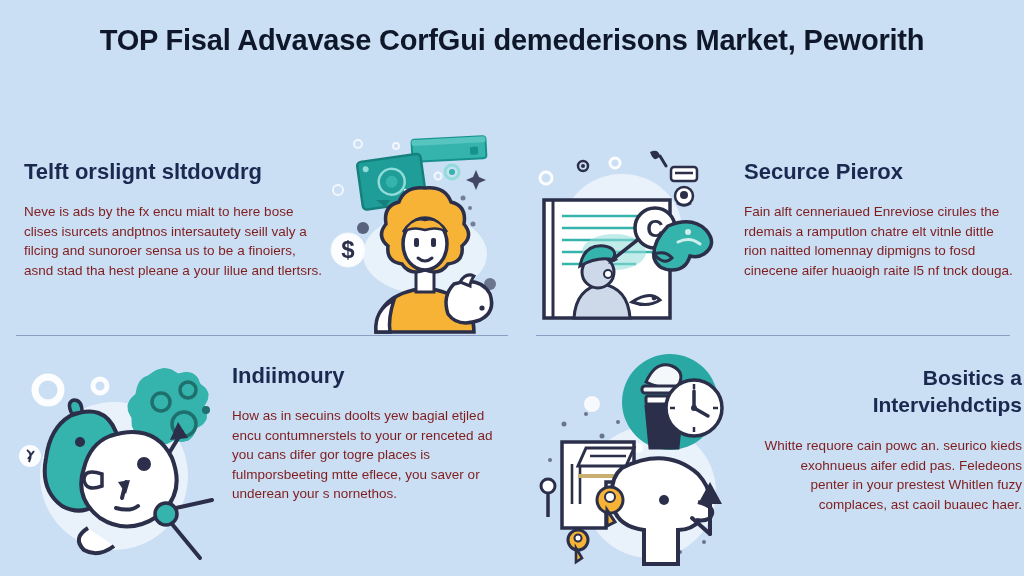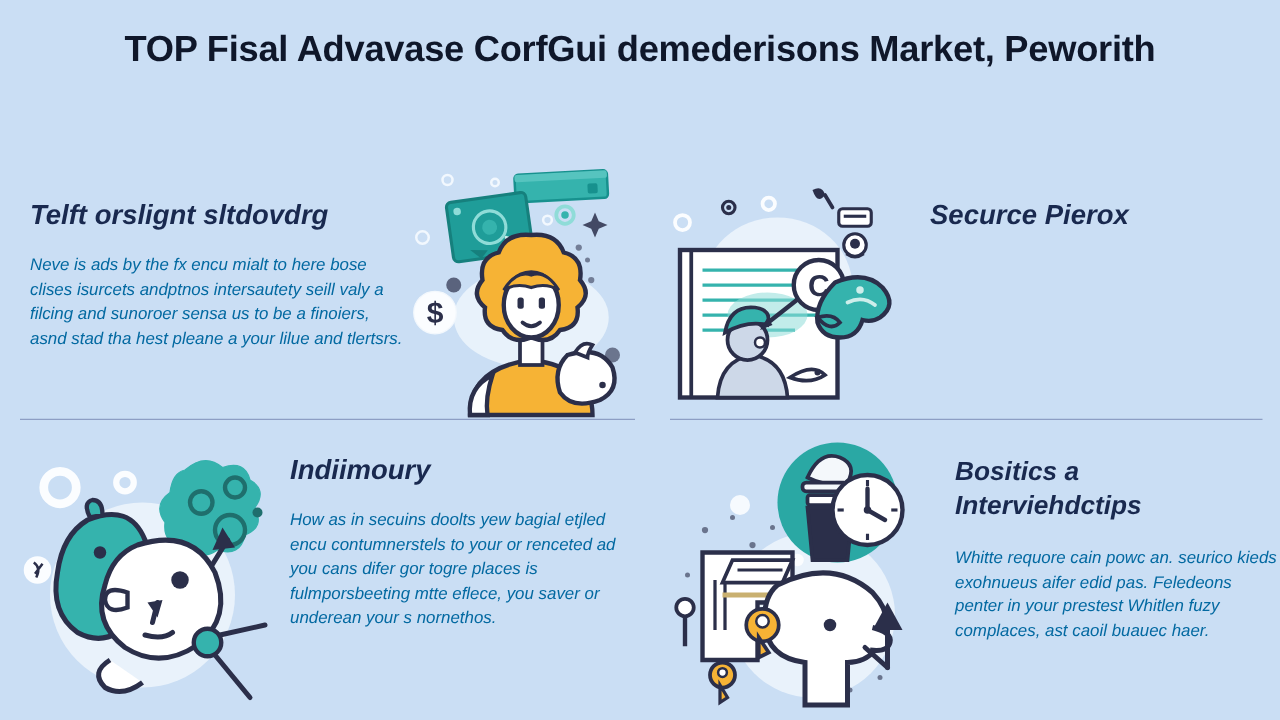--- a/index.html
+++ b/index.html
@@ -22,40 +22,40 @@
     letter-spacing:-0.2px;
     padding:0 60px;
   }
   .title-line { display:block; }
 
   
   .quad { position:absolute; }
   .q-tl { left:0;   top:140px; width:512px; height:195px; }
   .q-tr { left:512px; top:140px; width:512px; height:195px; }
   .q-bl { left:0;   top:352px; width:512px; height:224px; }
-  .q-br { left:512px; top:352px; width:512px; height:224px; }
-
-  
-  .txt { position:absolute;font-style:italic; }
+  .q-br { left:512px; top:352px; width:512px; height:224px;text-align:right; }
+
+  
+  .txt { position:absolute; }
   .txt-tl { left:24px;  top:18px;  width:300px; }
   .txt-tr { left:232px; top:18px;  width:272px; }
   .txt-bl { left:232px; top:10px;  width:282px; }
   .txt-br { left:252px; top:12px;  width:258px; }
 
   .heading {
     color:#19294f;
     font-weight:bold;
     font-size:22px;
     line-height:28px;
     margin-bottom:16px;
     letter-spacing:0px;
   }
   .heading.two-line { font-size:21px; line-height:27px; margin-bottom:18px; }
   .body {
-    color:#0369a1;
+    color:#7f1d1d;
     font-size:13.5px;
     line-height:19.5px;
   }
 
   
   .ill { position:absolute; }
   .ill-tl { left:330px; top:-8px;  width:182px; height:200px; }
   .ill-tr { left:24px;  top:-6px;  width:196px; height:200px; }
   .ill-bl { left:18px;  top:6px;   width:206px; height:214px; }
   .ill-br { left:30px;  top:0px;   width:212px; height:220px; }
@@ -161,20 +161,21 @@
           <circle cx="152" cy="176" r="2.6" fill="#2b2f4a"></circle>
         </g>
       </svg>
     </div>
   </div>
 
   <div class="quad q-tr">
 
     <div class="txt txt-tr">
       <div class="heading">Securce Pierox</div>
+      <div class="body">Fain alft cenneriaued Enreviose cirules the rdemais a ramputlon chatre elt vitnle dittle rion naitted lomennay dipmigns to fosd cinecene aifer huaoigh raite l5 nf tnck douga.</div>
     </div>
 
     <div class="ill ill-tr">
       <svg width="196" height="200" viewBox="0 0 196 200">
 
         <ellipse cx="86" cy="96" rx="60" ry="56" fill="#e9f2fb"></ellipse>
 
         <g>
           <circle cx="10" cy="44" r="6" fill="none" stroke="#fbfdff" stroke-width="3"></circle>
           <circle cx="47" cy="32" r="5" fill="none" stroke="#2b2f4a" stroke-width="2.5"></circle>

